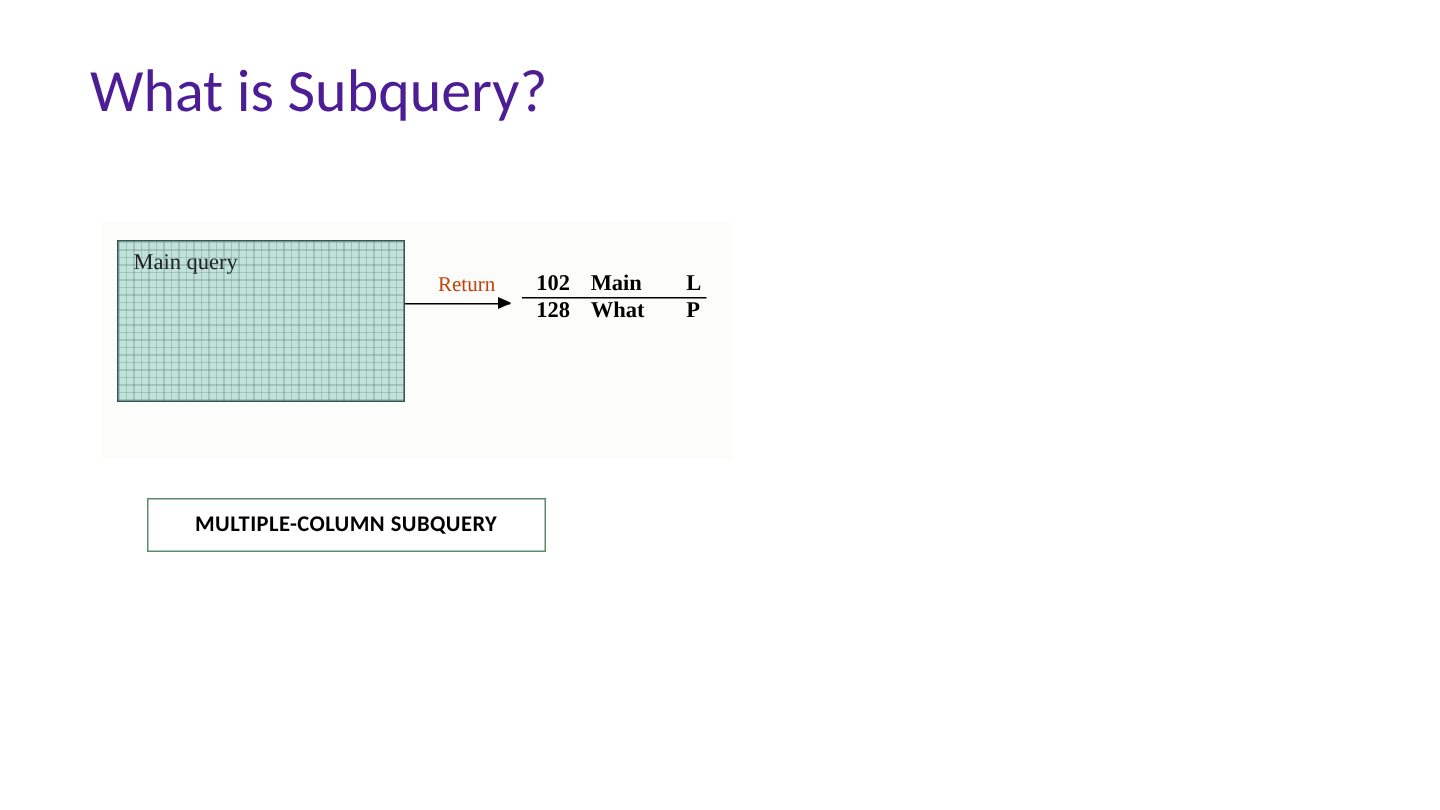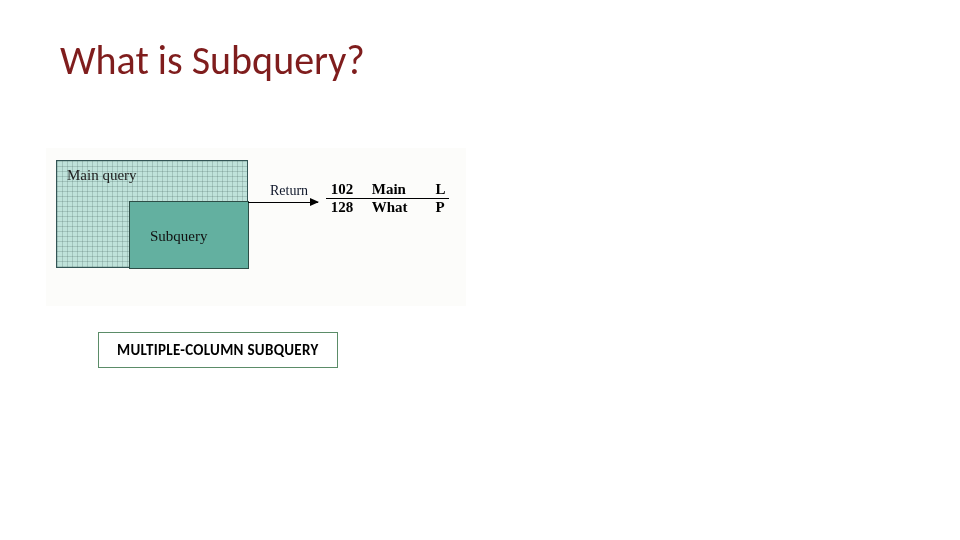--- a/index.html
+++ b/index.html
@@ -16,27 +16,27 @@
     position: relative;
     width: 960px;
     height: 540px;
   }
   .title {
     position: absolute;
     left: 60px;
     top: 36px;
     font-size: 40px;
     font-weight: 400;
-    color: #7f1d1d;
+    color: #4c1d95;
   }
 
   
   .diagram-wrap {
     position: absolute;
-    left: 46px;
+    left: 68px;
     top: 148px;
     width: 420px;
     height: 158px;
     background: #fcfcfa;
   }
   .diagram {
     position: absolute;
     left: 10px;
     top: 12px;
   }
@@ -98,73 +98,70 @@
     border-left: 9px solid #000;
     border-top: 4px solid transparent;
     border-bottom: 4px solid transparent;
   }
   .return-label {
     position: absolute;
     left: 22px;
     top: -20px;
     font-family: "Times New Roman", serif;
     font-size: 14px;
-    color: #0f172a;
+    color: #c2410c;
   }
 
   .result-table {
     position: absolute;
     left: 270px;
     top: 22px;
     font-family: "Times New Roman", serif;
     font-size: 15px;
     font-weight: 700;
     color: #000;
     line-height: 1.0;
   }
   .result-table .divider {
     border-top: 1.8px solid #000;
     width: 123px;
     margin: 1px 0;
   }
   .row {
     white-space: nowrap;
   }
-  .row .c1 { display: inline-block; width: 32px; text-align: center; }
+  .row .c1 { display: inline-block; width: 32px; text-align: right; }
   .row .c2 { display: inline-block; width: 54px; padding-left: 10px; text-align: left; }
   .row .c3 { display: inline-block; width: 18px; padding-left: 6px; text-align: left; }
 
   .subquery-type {
     position: absolute;
     left: 98px;
     top: 332px;
-    padding: 8px 18px;
+    padding: 8px 31px;
     border: 1.5px solid #5b8c68;
     font-size: 15px;
     font-weight: 700;
     letter-spacing: 0.3px;
     color: #000;
   }
 </style>
 </head>
 <body>
 
 <div class="slide">
 
   <div class="title">What is Subquery?</div>
 
   <div class="diagram-wrap">
     <div class="diagram">
 
       <div class="main-query-box">
         <span class="main-query-label">Main query</span>
 
-        <div class="sub-query-box">
-          <span class="sub-query-label">Subquery</span>
-        </div>
       </div>
 
       <div class="arrow">
         <span class="return-label">Return</span>
       </div>
 
       <div class="result-table">
         <div class="row">
           <span class="c1">102</span>
           <span class="c2">Main</span>

